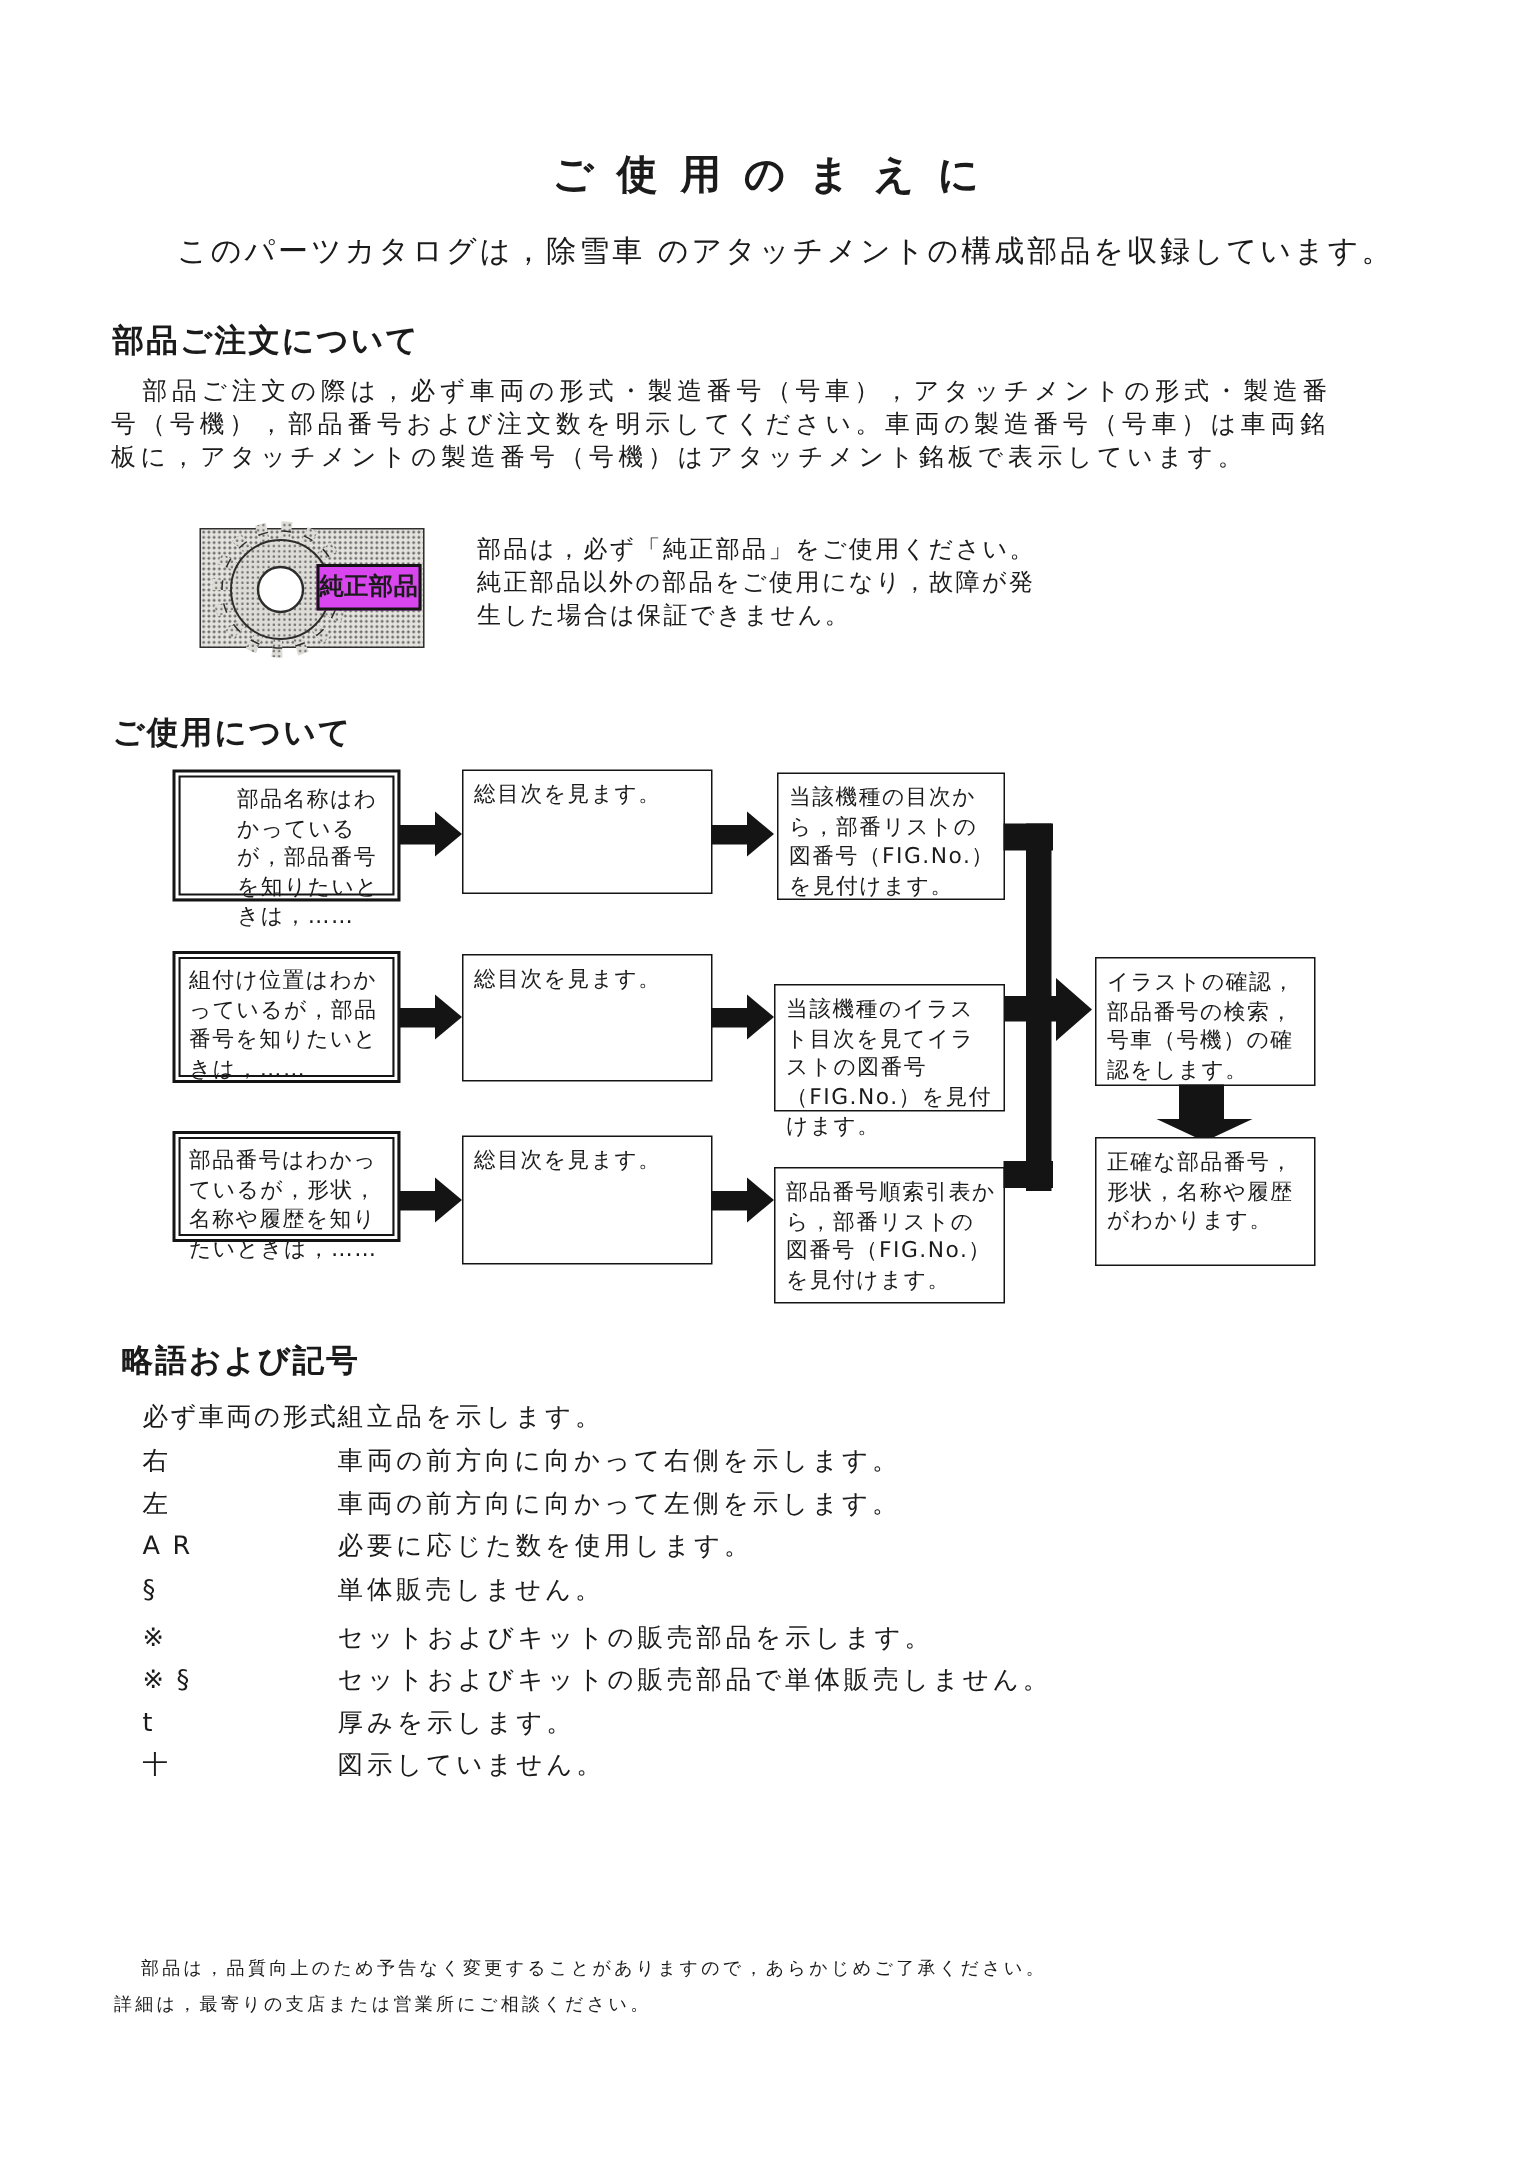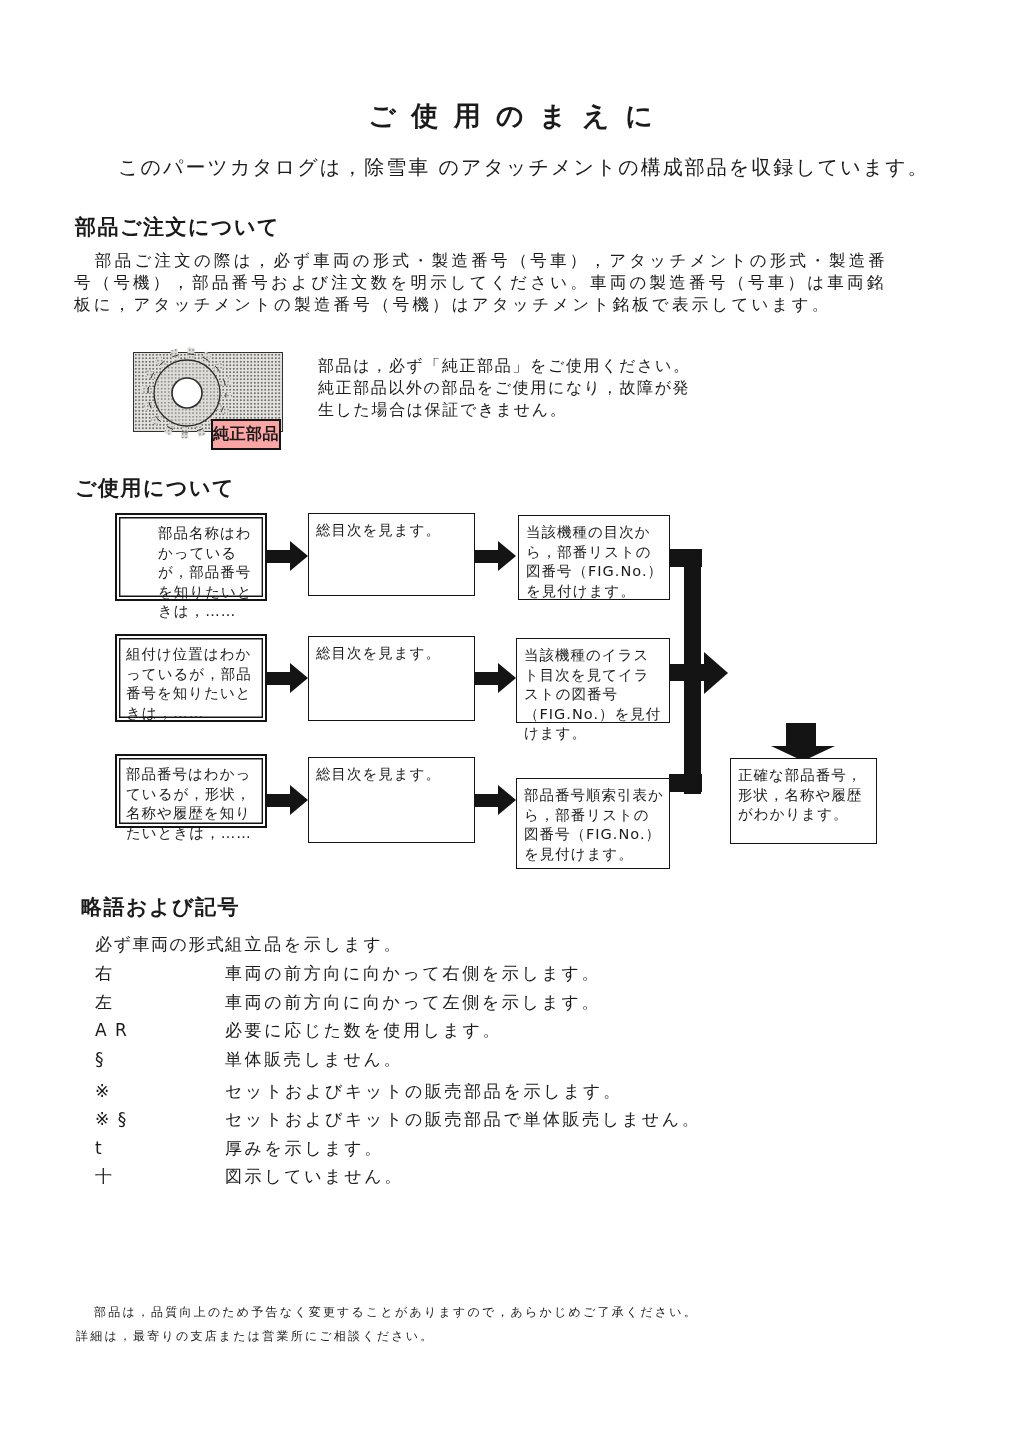--- a/index.html
+++ b/index.html
@@ -28,23 +28,23 @@
   .halftone-band {
     left:133px; top:352px; width:150px; height:80px;
     background-color:#e4e2dd;
     background-image: radial-gradient(circle, #6e6e6e 0.8px, transparent 1.05px);
     background-size:3.5px 3.5px;
     border:1px solid #2f2f2f;
   }
   .gear-wrap { left:139px; top:345px; width:96px; height:96px; }
   .genuine-label {
     left:211px; top:376px; width:70px; height:31px;
-    background:#fca5a5; border:2px solid #141414;
+    background:#d946ef; border:2px solid #141414;
     display:flex; align-items:center; justify-content:center;
-    font-size:16px; font-weight:700; letter-spacing:0.5px;margin-top:43px;
+    font-size:16px; font-weight:700; letter-spacing:0.5px;
   }
   .genuine-line { font-size:16px; letter-spacing:1.6px; font-weight:500; white-space:nowrap; }
 
   
   .fbox {
     position:absolute; background:#ffffff;
     border:1.6px solid #141414;
     padding:7px 5px 4px 7px;
     font-size:14.5px; line-height:19.5px; letter-spacing:1px; font-weight:500;
   }
@@ -123,40 +123,41 @@
   <div class="fbox start" style="left:115px; top:634px; width:152px; height:88px;">組付け位置はわかっているが，部品番号を知りたいときは，……</div>
   <div class="harrow" style="left:266px; top:663px;">
       <span class="shaft"></span>
       <span class="head"></span>
     </div>
   <div class="fbox" style="left:308px; top:636px; width:167px; height:85px;">総目次を見ます。</div>
   <div class="harrow" style="left:474px; top:663px;">
       <span class="shaft"></span>
       <span class="head"></span>
     </div>
-  <div class="fbox" style="left:516px; top:638px; width:154px; height:85px;">当該機種のイラスト目次を見てイラストの図番号（FIG.No.）を見付けます。</div>
+  <div class="fbox" style="left:516px; top:656px; width:154px; height:85px;">当該機種のイラスト目次を見てイラストの図番号（FIG.No.）を見付けます。</div>
 
   <div class="fbox start" style="left:115px; top:754px; width:152px; height:74px;">部品番号はわかっているが，形状，名称や履歴を知りたいときは，……</div>
   <div class="harrow" style="left:266px; top:785px;">
       <span class="shaft"></span>
       <span class="head"></span>
     </div>
   <div class="fbox" style="left:308px; top:757px; width:167px; height:86px;">総目次を見ます。</div>
   <div class="harrow" style="left:474px; top:785px;">
       <span class="shaft"></span>
       <span class="head"></span>
     </div>
   <div class="fbox" style="left:516px; top:758px; width:154px; height:91px;margin-top:20px;">部品番号順索引表から，部番リストの図番号（FIG.No.）を見付けます。</div>
 
   <div class="conn" style="left:669px; top:549px; width:33px; height:18px;"></div>
   <div class="conn" style="left:684px; top:549px; width:17px; height:245px;"></div>
   <div class="conn" style="left:669px; top:774px; width:33px; height:18px;"></div>
   <div class="conn" style="left:670px; top:664px; width:35px; height:17px;"></div>
   <div class="bigheadR" style="left:704px; top:652px;"></div>
 
+  <div class="fbox" style="left:730px; top:638px; width:147px; height:86px;">イラストの確認，部品番号の検索，号車（号機）の確認をします。</div>
   <div class="conn" style="left:786px; top:723px; width:30px; height:24px;"></div>
   <div class="bigheadD" style="left:771px; top:746px;"></div>
   <div class="fbox" style="left:730px; top:758px; width:147px; height:86px;">正確な部品番号，形状，名称や履歴がわかります。</div>
 </div>
 
 <div class="abs h2" style="left:81px; top:893px;">略語および記号</div>
 
 <div class="abbr-row" style="top:933px;"><span class="abbr-sym">必ず車両の形式</span><span class="abbr-desc">組立品を示します。</span></div>
 <div class="abbr-row" style="top:962px;"><span class="abbr-sym">右</span><span class="abbr-desc">車両の前方向に向かって右側を示します。</span></div>
 <div class="abbr-row" style="top:991px;"><span class="abbr-sym">左</span><span class="abbr-desc">車両の前方向に向かって左側を示します。</span></div>

